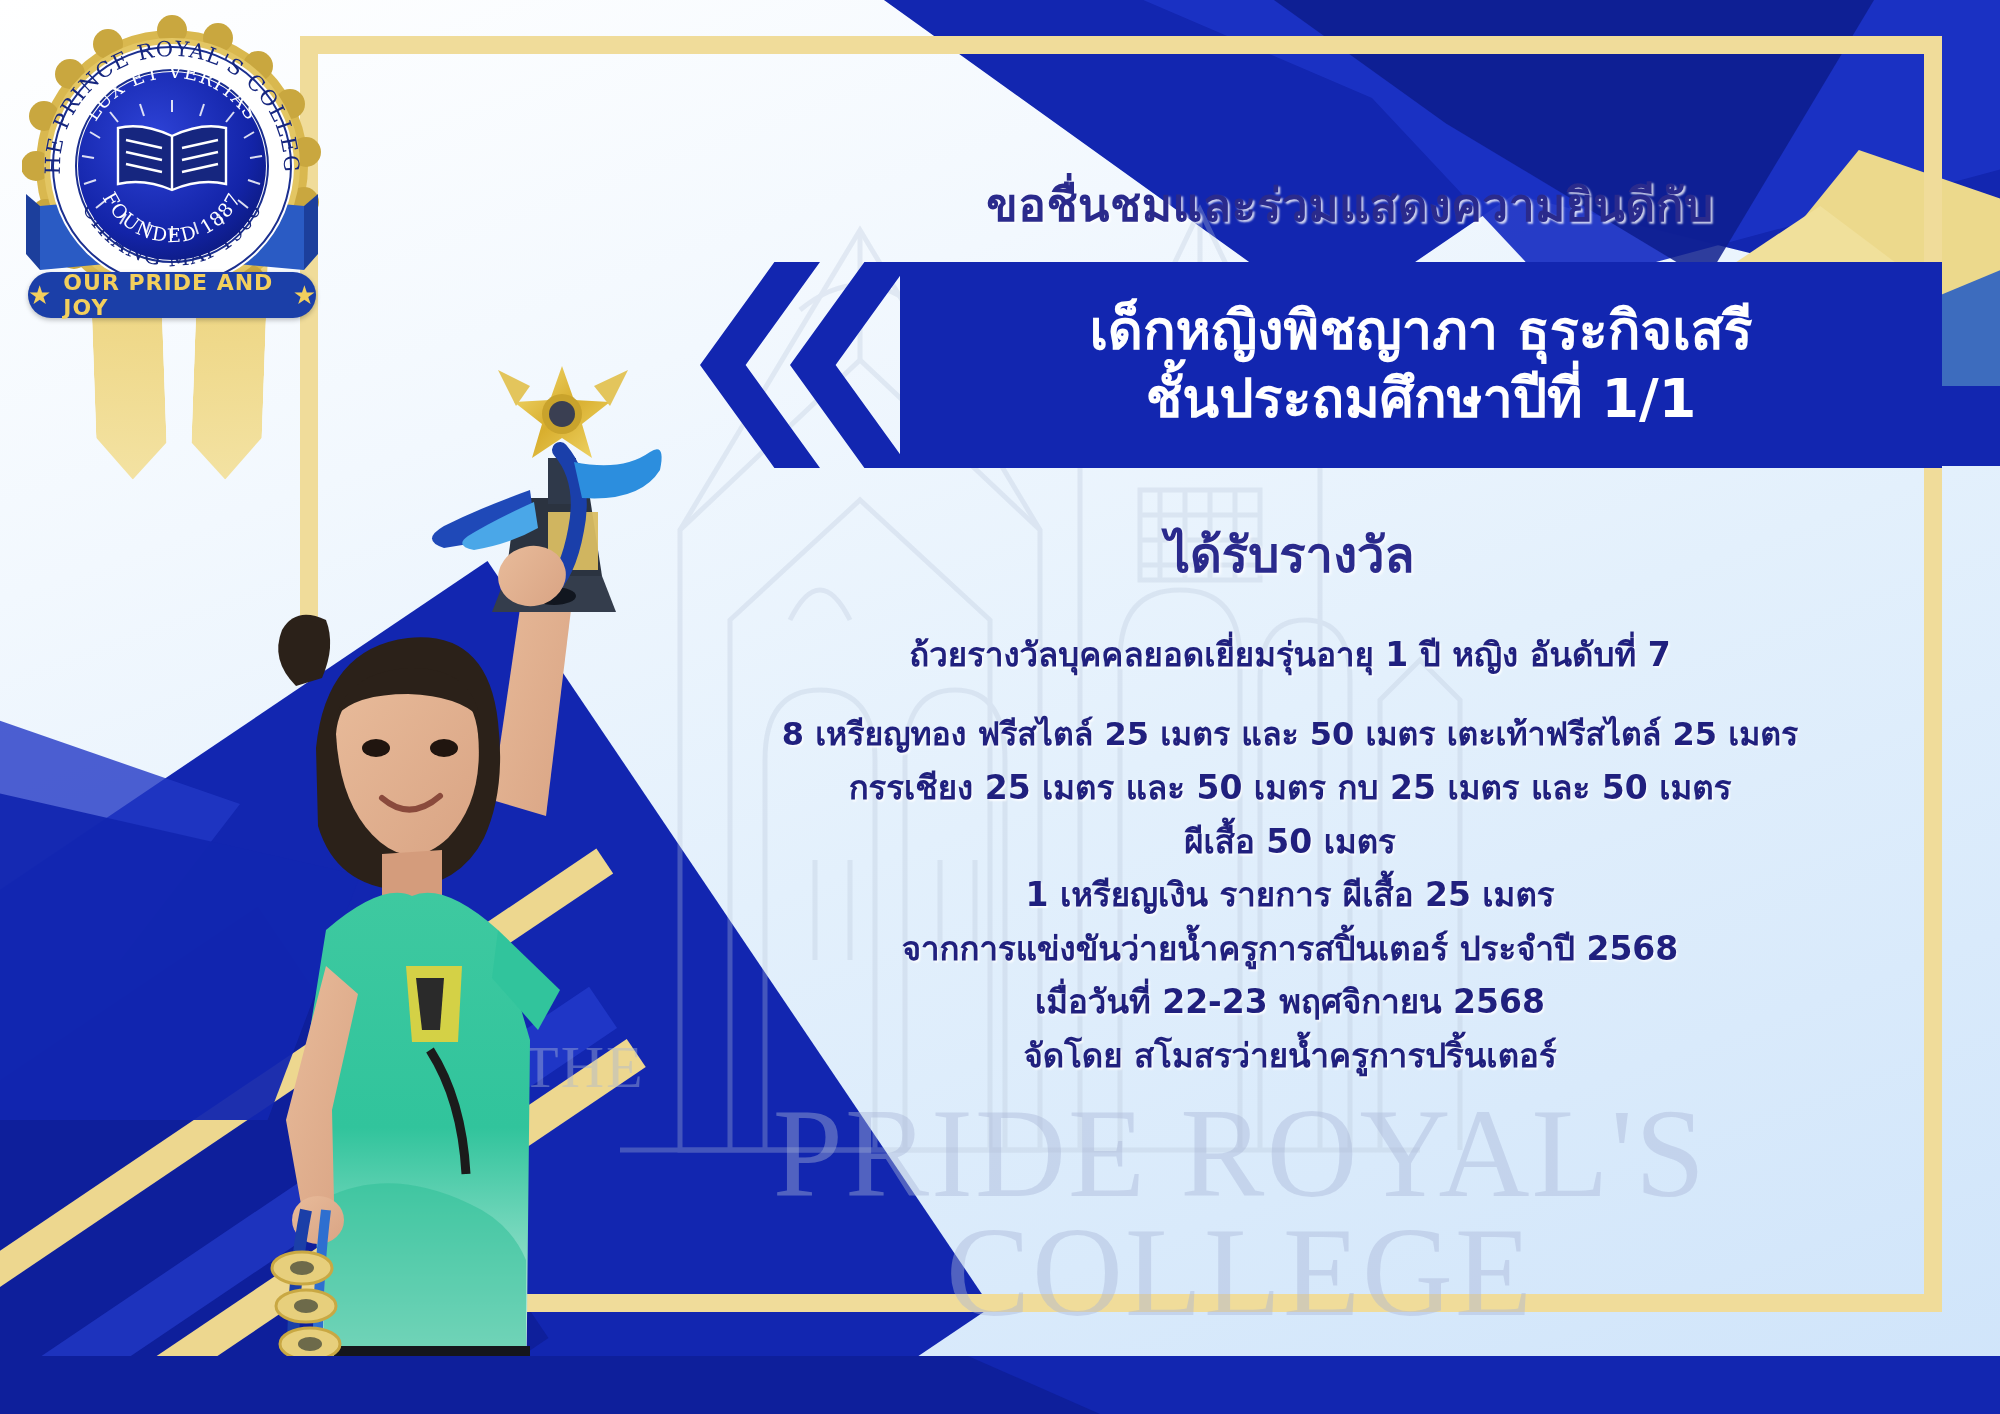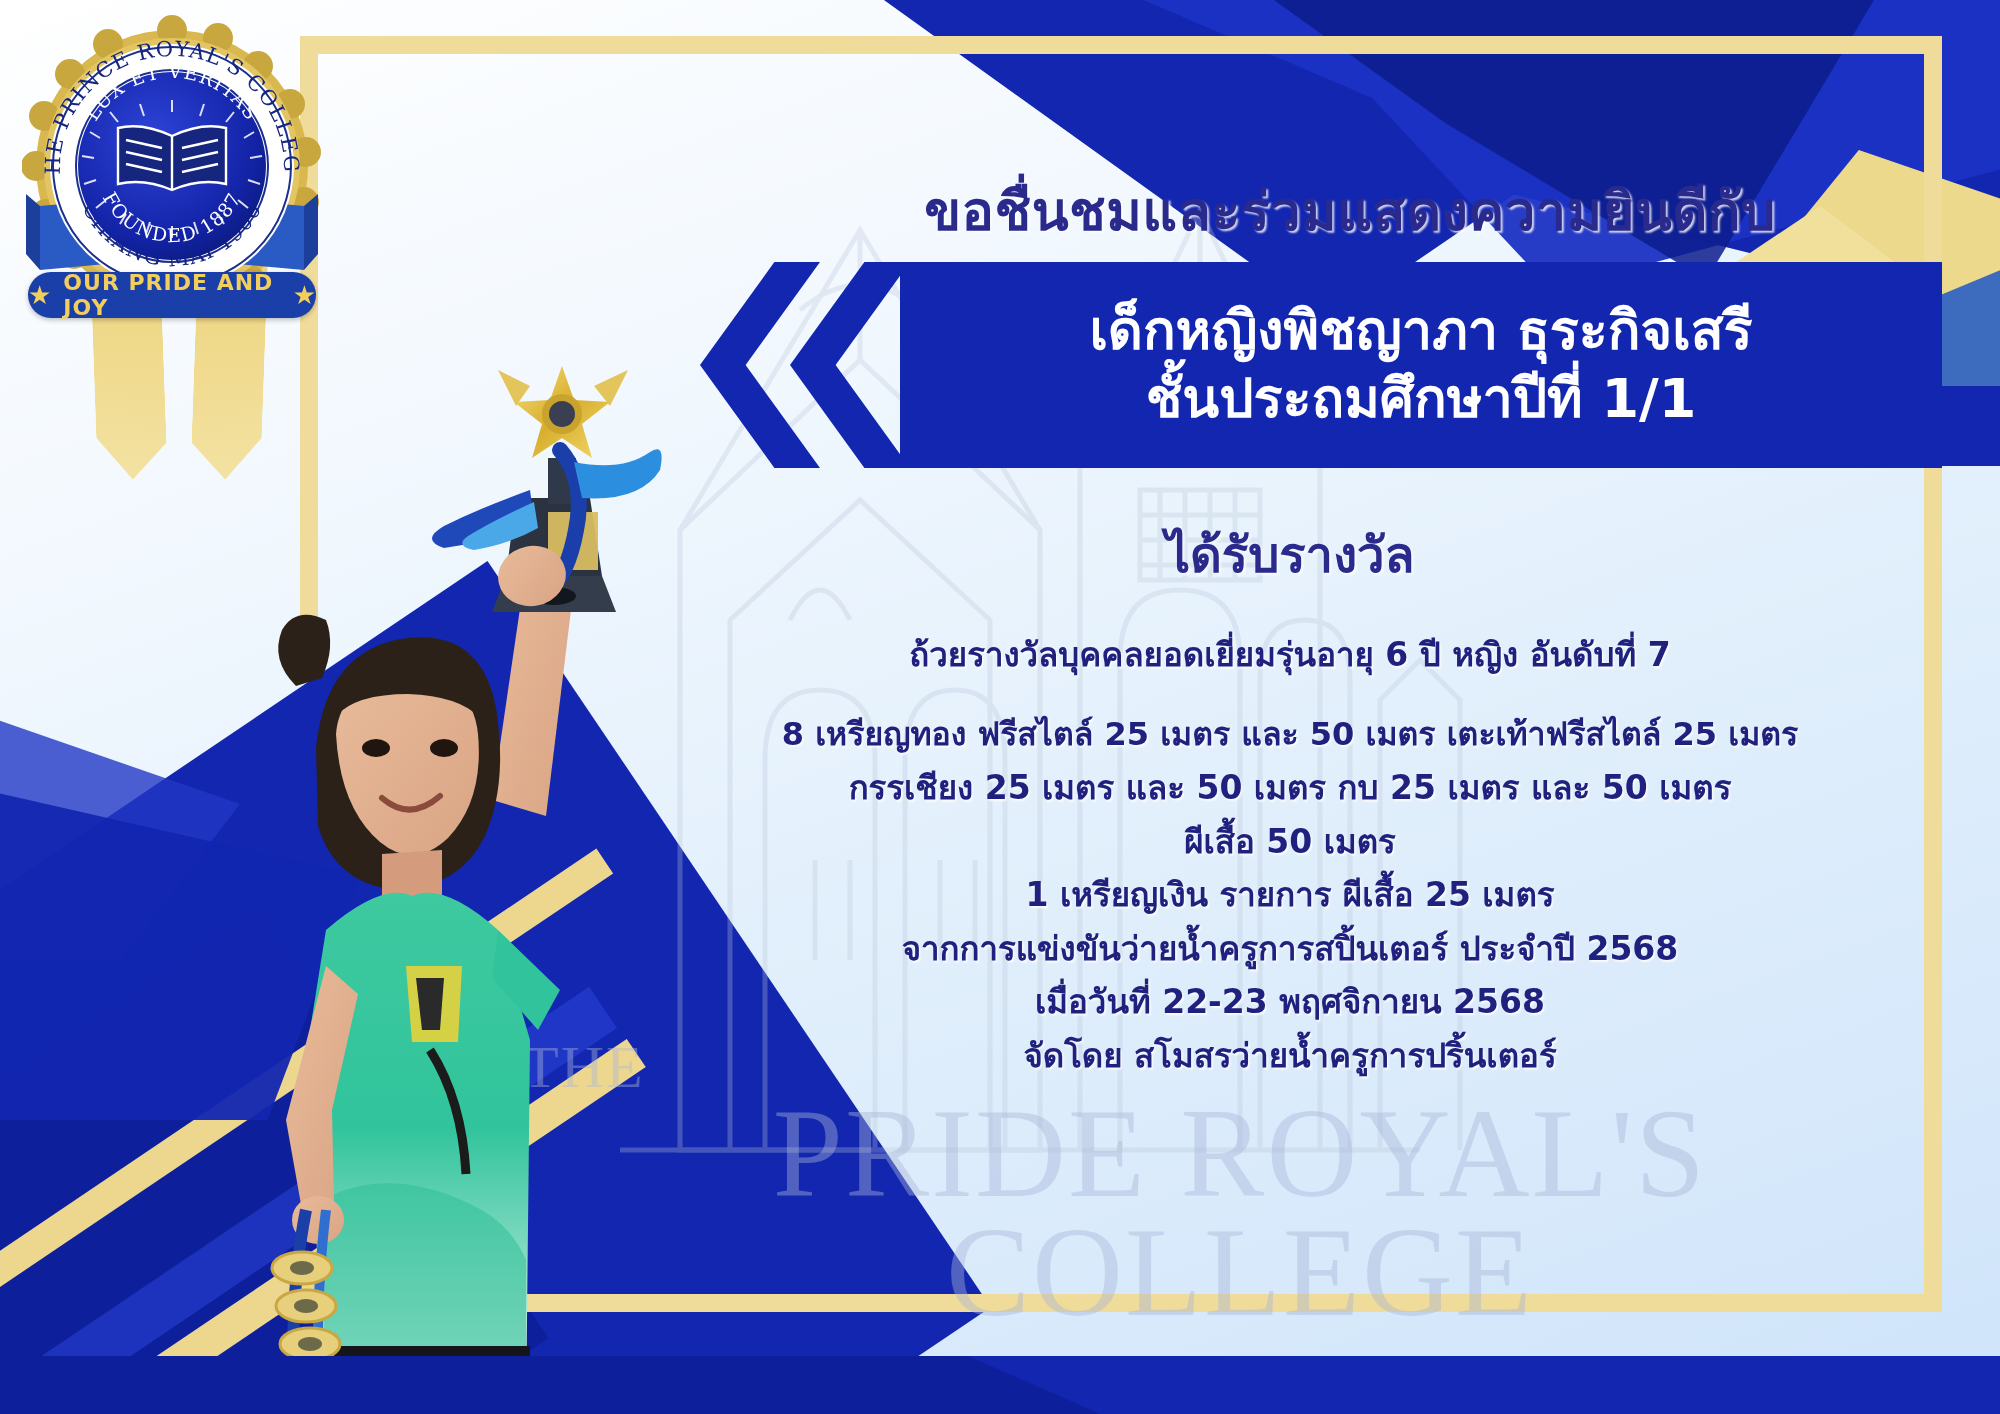--- a/index.html
+++ b/index.html
@@ -199,21 +199,21 @@
     width: 560px; height: 1084px;
   }
   .photo svg { width: 100%; height: 100%; }
 
   
   .congrats {
     position: absolute;
     left: 900px; top: 168px;
     width: 900px;
     text-align: center;
-    font-size: 54px;
+    font-size: 46px;
     font-weight: bold;
     color: #2a2a8c;
     text-shadow: 2px 2px 2px rgba(255,255,255,.8);
     letter-spacing: .5px;
     font-family: Liberation Mono, monospace;
   }
 
   .name-banner {
     position: absolute;
     left: 900px; top: 262px;
@@ -523,21 +523,21 @@
   <div class="chev chev-2"></div>
 
   <div class="name-banner">
     <div class="nb-line">เด็กหญิงพิชญาภา ธุระกิจเสรี</div>
     <div class="nb-line">ชั้นประถมศึกษาปีที่ 1/1</div>
   </div>
 
   <div class="award-head">ได้รับรางวัล</div>
 
   <div class="details">
-    <div class="dline">ถ้วยรางวัลบุคคลยอดเยี่ยมรุ่นอายุ 6 ปี หญิง อันดับที่ 7</div>
+    <div class="dline">ถ้วยรางวัลบุคคลยอดเยี่ยมรุ่นอายุ 1 ปี หญิง อันดับที่ 7</div>
     <div class="dline wide">8 เหรียญทอง ฟรีสไตล์ 25 เมตร และ 50 เมตร เตะเท้าฟรีสไตล์ 25 เมตร</div>
     <div class="dline">กรรเชียง 25 เมตร และ 50 เมตร กบ 25 เมตร และ 50 เมตร</div>
     <div class="dline">ผีเสื้อ 50 เมตร</div>
     <div class="dline">1 เหรียญเงิน รายการ ผีเสื้อ 25 เมตร</div>
     <div class="dline">จากการแข่งขันว่ายน้ำครูการสปิ้นเตอร์ ประจำปี 2568</div>
     <div class="dline">เมื่อวันที่ 22-23 พฤศจิกายน 2568</div>
     <div class="dline">จัดโดย สโมสรว่ายน้ำครูการปริ้นเตอร์</div>
   </div>
 
   <div class="shape bottom-blue"></div>

